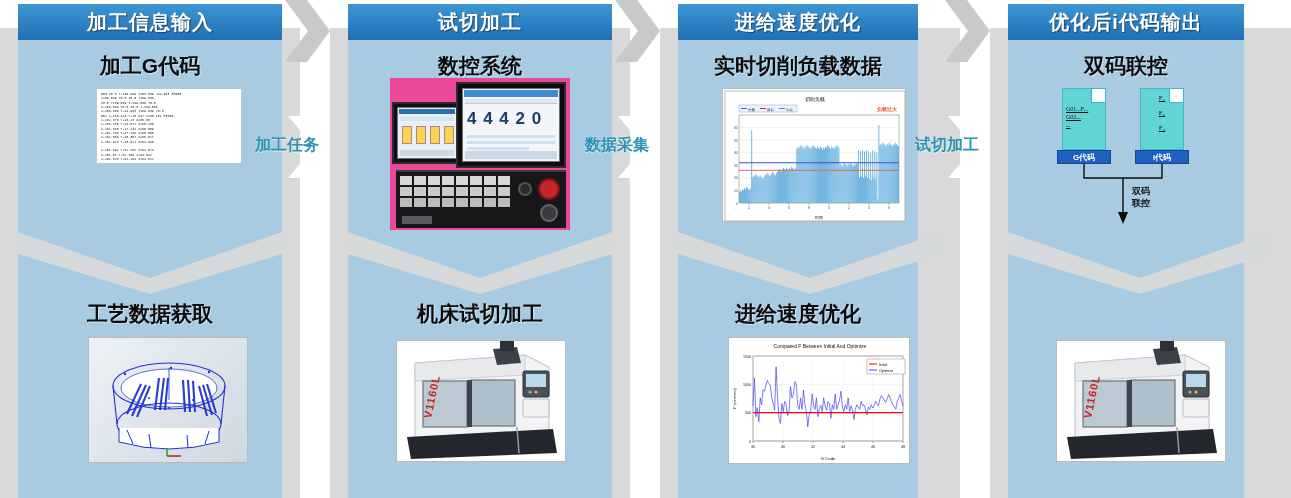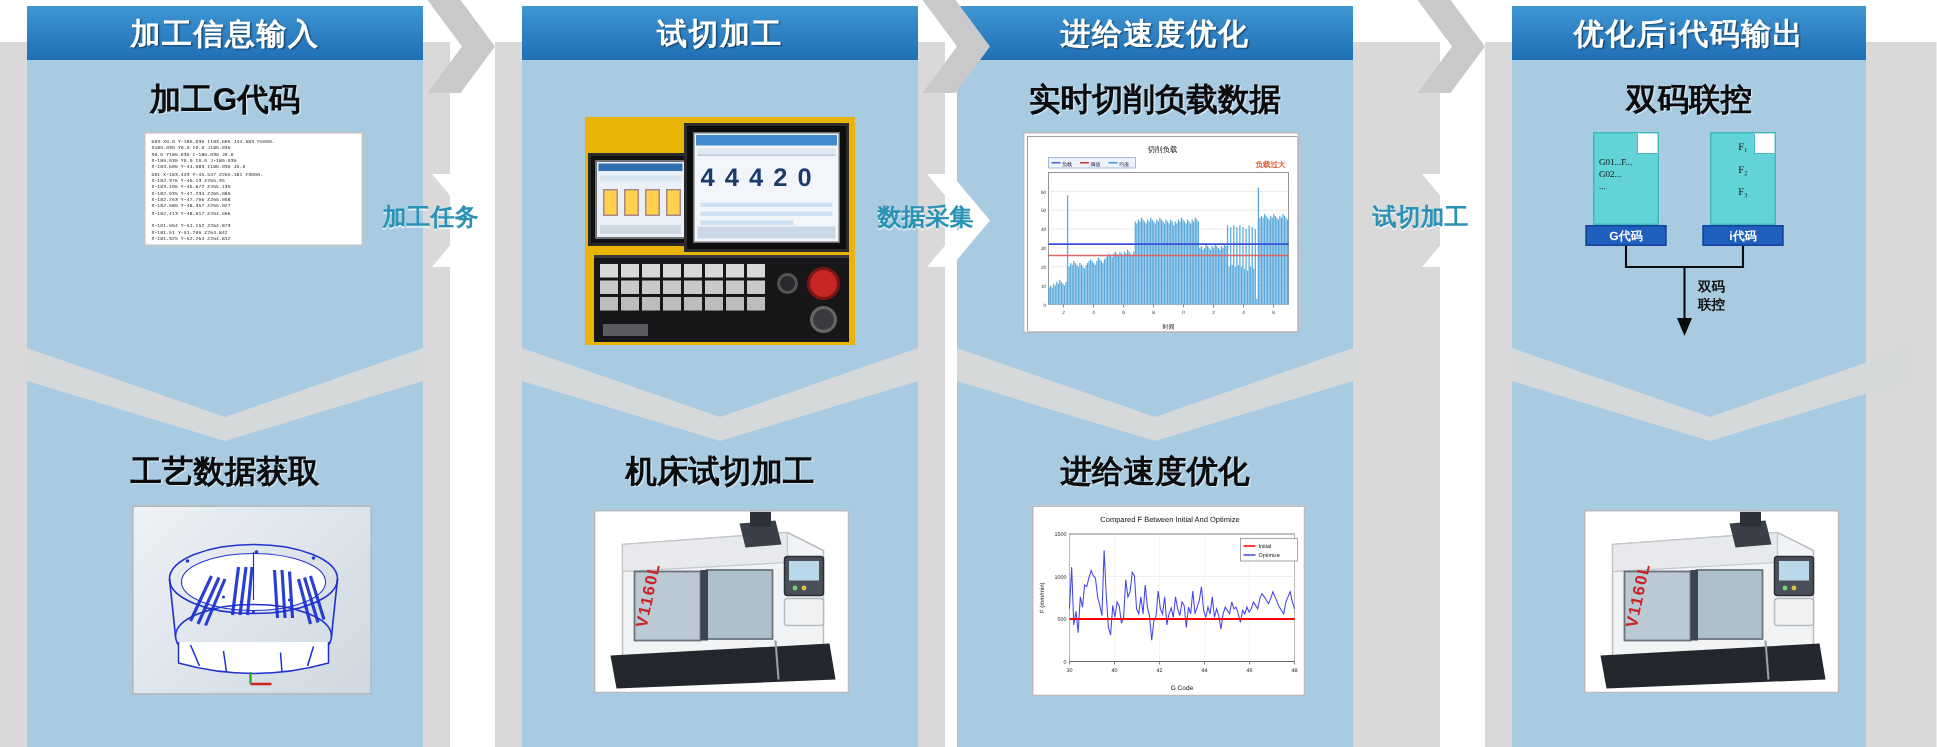--- a/index.html
+++ b/index.html
@@ -73,21 +73,21 @@
     font-size:3.1px; line-height:4.35px; color:#1a1a1a; white-space:pre;
     letter-spacing:.1px;
   }
 
   
   .wp{ left:70px; top:337px; width:160px; height:126px;
        background:linear-gradient(135deg,#eef2f6 0%,#dfe6ec 45%,#cfd8e0 100%); }
   .wp svg{ display:block; }
 
   
-  .cnc{ left:392px; top:86px; width:176px; height:142px; background:#eab308; border:none;}
+  .cnc{ left:392px; top:86px; width:176px; height:142px; background:#ec4899; border:none;}
   .cncScreen{ position:absolute; background:#e9eef5; border:1px solid #6a6f78; }
 
   
   .mach{ background:#ffffff; }
 
   
   .loadchart{ left:722px; top:88px; width:184px; height:134px; }
 
   
   .fchart{ left:728px; top:337px; width:182px; height:127px; }
@@ -97,21 +97,21 @@
     position:absolute; width:44px; height:62px; background:#62d4d8;
     border:1px solid #3fb9bd;
   }
   .doc .fold{
     position:absolute; right:0; top:0; width:14px; height:14px;
     background:#ffffff; border-left:1px solid #3fb9bd; border-bottom:1px solid #3fb9bd;
   }
   .doc .txt{
     position:absolute; left:3px; top:16px; right:3px;
     font-family:"Liberation Serif","DejaVu Serif",serif;
-    font-size:6px; line-height:8px; color:#111;
+    font-size:6px; line-height:8px; color:#111;text-decoration:underline;
   }
   .docbtn{
     position:absolute; width:54px; height:14px;
     background:#1f5fbd; border:1px solid #15439a;
     display:flex; align-items:center; justify-content:center;
   }
   .docbtn span{ color:#fff; font-size:8px; font-weight:bold; white-space:nowrap; }
   .dual-label{
     position:absolute; font-size:9px; font-weight:bold; color:#111; line-height:11px;
     white-space:nowrap;
@@ -235,20 +235,21 @@
     <div class="col-body"></div>
 
     <svg class="chev" viewBox="0 0 264 62" preserveAspectRatio="none">
       <polygon points="0,0 132,46 264,0 264,22 132,62 0,22" fill="#d6d9da"></polygon>
     </svg>
 
     <div class="hdr">
       <span>试切加工</span>
     </div>
 
+    <div class="sub top">数控系统</div>
     <div class="sub bot">机床试切加工</div>
 
     <div class="card cnc" style="left:42px;top:78px;width:180px;height:152px;">
       <div style="position:absolute;left:2px;top:24px;width:70px;height:62px;background:#111;border:2px solid #2a2a2a;">
         <div class="cncScreen" style="left:3px;top:3px;right:3px;bottom:3px;background:#eaf0f7;">
           <div style="position:absolute;left:1px;top:1px;right:1px;height:5px;background:#2f6fb0;"></div>
           <div style="position:absolute;left:2px;top:9px;right:2px;height:4px;background:#d8e4f0;"></div>
           <div style="position:absolute;left:4px;top:18px;width:10px;height:18px;background:#ffd24d;border:1px solid #a88"></div>
           <div style="position:absolute;left:18px;top:18px;width:10px;height:18px;background:#ffd24d;border:1px solid #a88"></div>
           <div style="position:absolute;left:32px;top:18px;width:10px;height:18px;background:#ffd24d;border:1px solid #a88"></div>
@@ -316,21 +317,21 @@
         <circle cx="133" cy="51" r="1.6" fill="#7ad07a"></circle>
           <circle cx="139" cy="51" r="1.6" fill="#e0c24a"></circle>
         <rect x="126" y="58" width="26" height="18" rx="2" fill="#f0f1f3" stroke="#b9bcc2"></rect>
         <path d="M10,96 L156,88 L160,112 L14,118 Z" fill="#23262d"></path>
         <text x="34" y="78" font-family="Liberation Sans, sans-serif" font-size="11" font-weight="bold" fill="#cc2222" transform="rotate(-78 34 78)" letter-spacing="1">V1160L</text>
         <path d="M120,86 L122,112" stroke="#9aa0a8" stroke-width="1.4"></path>
       </svg>
     </div>
   </div>
 
-  <div class="col" style="left:638px; width:264px;">
+  <div class="col" style="left:678px; width:240px;">
     <div class="col-body"></div>
 
     <svg class="chev" viewBox="0 0 264 62" preserveAspectRatio="none">
       <polygon points="0,0 132,46 264,0 264,22 132,62 0,22" fill="#d6d9da"></polygon>
     </svg>
 
     <div class="hdr">
       <span>进给速度优化</span>
     </div>
 

